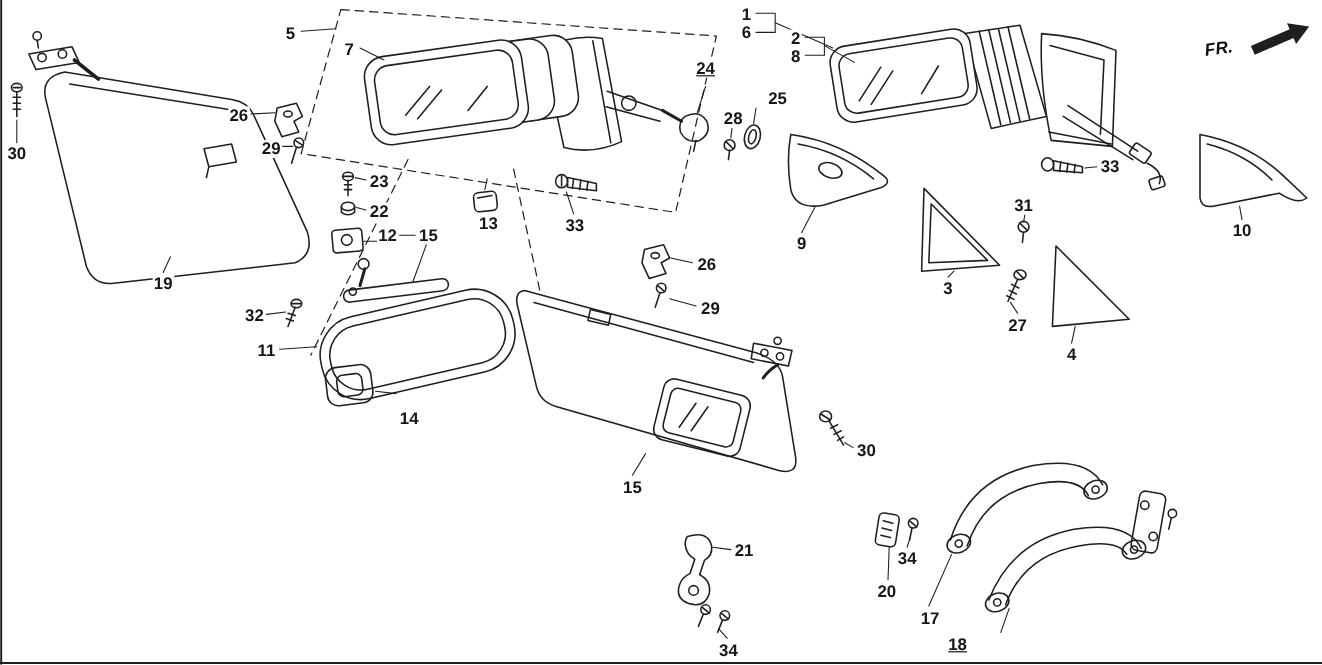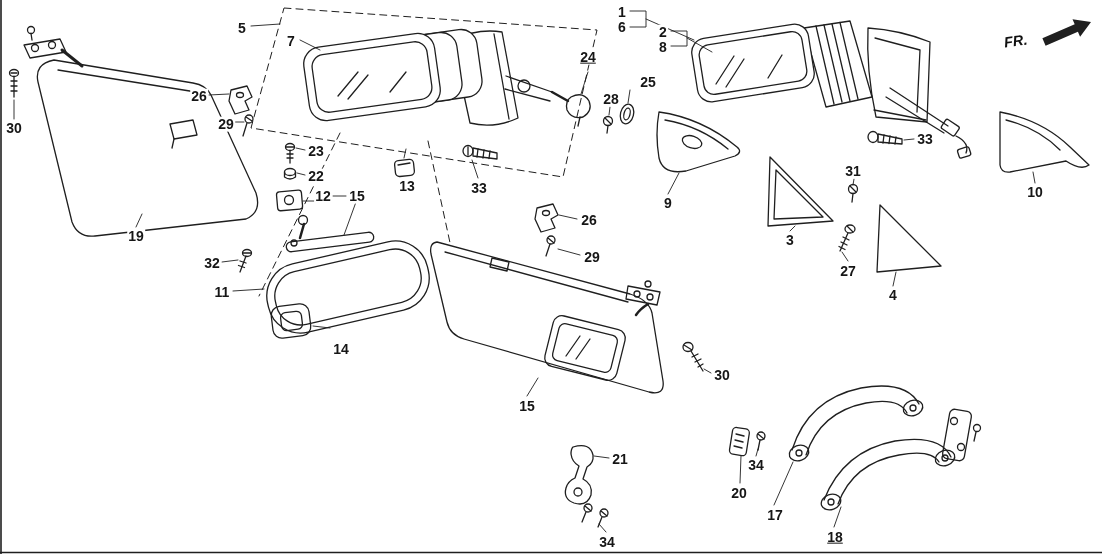--- a/index.html
+++ b/index.html
@@ -415,18 +415,18 @@
       <span class="callout" style="left: 790px; top: 240px;">3</span>
       <span class="callout" style="left: 853px; top: 171px;">31</span>
       <span class="callout" style="left: 848px; top: 271px;">27</span>
       <span class="callout" style="left: 893px; top: 295px;">4</span>
       <span class="callout" style="left: 1035px; top: 192px;">10</span>
       <span class="callout" style="left: 620px; top: 459px;">21</span>
       <span class="callout" style="left: 607px; top: 542px;">34</span>
       <span class="callout" style="left: 739px; top: 493px;">20</span>
       <span class="callout" style="left: 756px; top: 465px;">34</span>
       <span class="callout" style="left: 775px; top: 515px;">17</span>
-      <span class="callout" style="left: 835px; top: 537px; text-decoration: underline;">18</span>
+      <span class="callout" style="left: 798px; top: 537px; text-decoration: underline;">18</span>
     </div>
 
   <div class="fr-label">FR.</div>
 
 </div>
 
 </body></html>

